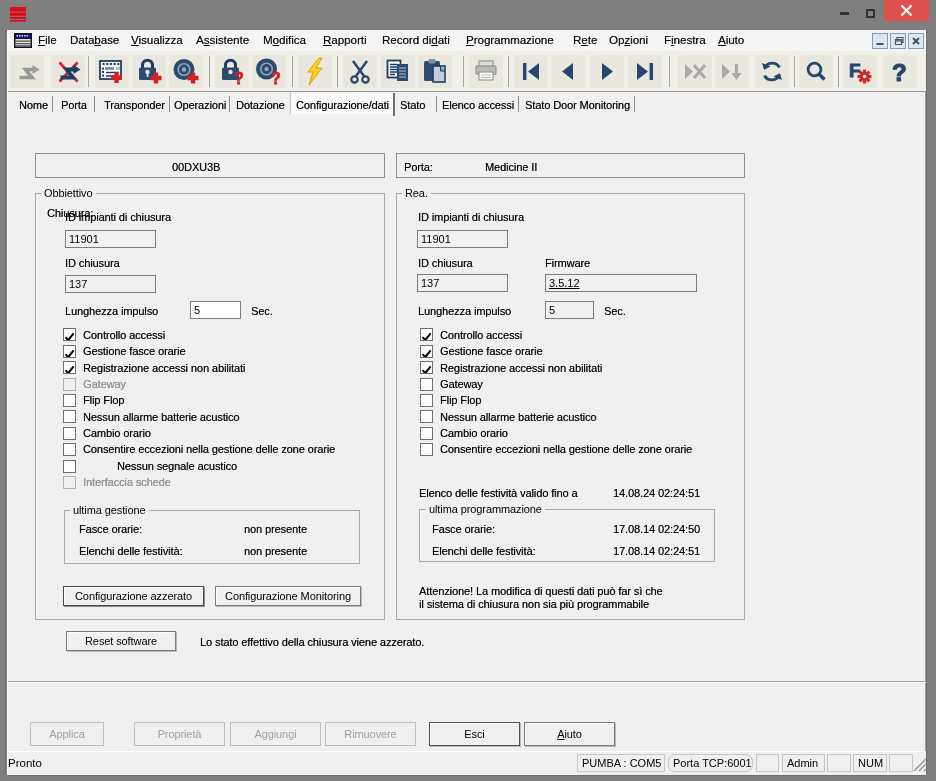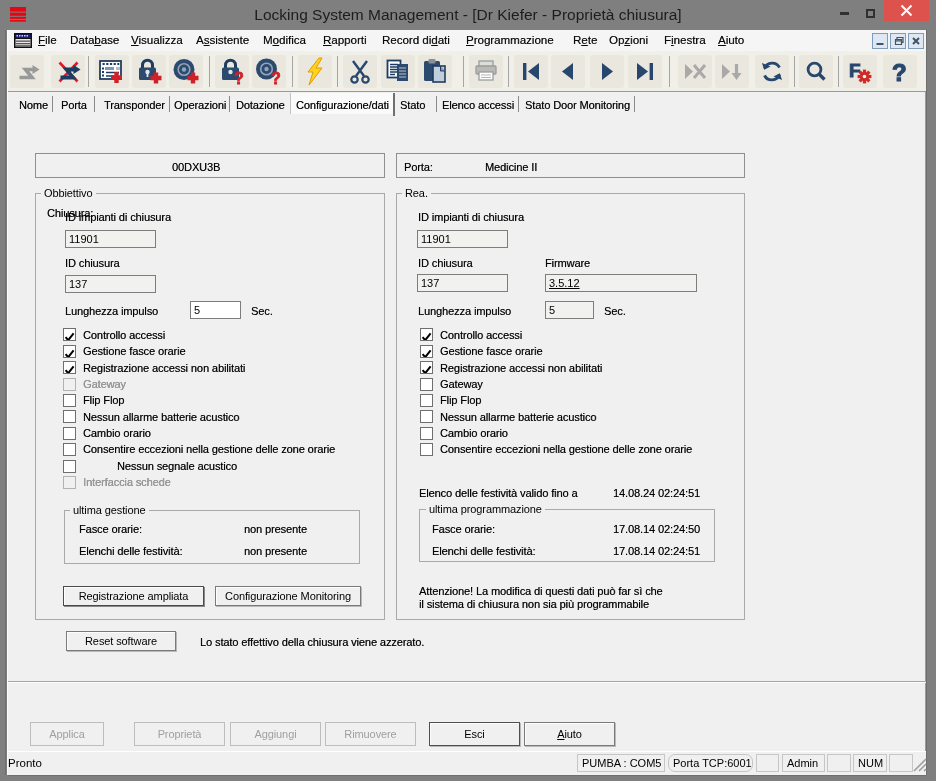--- a/index.html
+++ b/index.html
@@ -23,21 +23,20 @@
 </head>
 <body>
 <div id="win">
 
   <svg class="abs" style="left:10px;top:7px;" width="16" height="15" viewBox="0 0 16 15">
     <rect x="0" y="0" width="16" height="4.6" fill="#e30613"></rect>
     <rect x="0" y="5.6" width="16" height="3.2" fill="#e30613"></rect>
     <rect x="0" y="9.8" width="16" height="2.1" fill="#e30613"></rect>
     <rect x="0" y="12.9" width="16" height="1.7" fill="#e30613"></rect>
   </svg>
-  <div class="abs" style="left:0;top:6px;width:936px;text-align:center;font-size:15.5px;color:#1d1d1d;">Locking System Management - [Dr Kiefer - Proprietà chiusura]</div>
   <div class="abs" style="left:840px;top:12px;width:9px;height:3px;background:#303030;"></div>
   <div class="abs" style="left:866px;top:9px;width:9px;height:9px;border:2px solid #303030;box-sizing:border-box;"></div>
   <div class="abs" style="left:884px;top:0;width:45px;height:21px;background:#dd524c;">
     <svg width="45" height="21" viewBox="0 0 45 21">
         <path d="M17.5 5.5 L27.5 15.5 M27.5 5.5 L17.5 15.5" stroke="#fff" stroke-width="2.1"></path>
       </svg>
   </div>
   <div class="abs" style="left:5px;top:30px;width:1px;height:745px;background:#6e6e6e;"></div>
   <div class="abs" style="left:7px;top:30px;width:1px;height:745px;background:#fafafa;"></div>
   <div class="abs" style="left:926px;top:30px;width:1px;height:745px;background:#6e6e6e;"></div>
@@ -280,21 +279,21 @@
     <div class="abs t12" style="left:83px;top:460px;margin-left:34px;">Nessun segnale acustico</div>
     <div class="cb dis" style="left:63px;top:476px;"></div>
     <div class="abs t12 gray" style="left:83px;top:476px;">Interfaccia schede</div>
 
     <div class="gbox" style="left:64px;top:510px;width:296px;height:54px;"></div>
     <div class="glab" style="left:70px;top:504px;">ultima gestione</div>
     <div class="abs t12" style="left:79px;top:523px;">Fasce orarie:</div>
     <div class="abs t12" style="left:244px;top:523px;">non presente</div>
     <div class="abs t12" style="left:79px;top:545px;">Elenchi delle festività:</div>
     <div class="abs t12" style="left:244px;top:545px;">non presente</div>
-    <div class="btn" style="left:63px;top:586px;width:141px;height:20px;line-height:18px;border-color:#4a4a4a;box-shadow:inset 1px 1px 0 #fdfdfd, 1px 1px 0 #8a8a8a;">Registrazione ampliata</div>
+    <div class="btn" style="left:63px;top:586px;width:141px;height:20px;line-height:18px;border-color:#4a4a4a;box-shadow:inset 1px 1px 0 #fdfdfd, 1px 1px 0 #8a8a8a;">Configurazione azzerato</div>
     <div class="btn" style="left:215px;top:586px;width:146px;height:20px;line-height:18px;">Configurazione Monitoring</div>
     <div class="btn" style="left:66px;top:631px;width:110px;height:20px;line-height:18px;">Reset software</div>
     <div class="abs t12" style="left:200px;top:636px;">Lo stato effettivo della chiusura viene azzerato.</div>
 
     <div class="gbox" style="left:396px;top:193px;width:349px;height:427px;"></div>
     <div class="glab" style="left:402px;top:187px;">Rea.</div>
     <div class="abs t12" style="left:418px;top:211px;">ID impianti di chiusura</div>
     <div class="field" style="left:417px;top:230px;width:91px;height:18px;line-height:16px;">11901</div>
     <div class="abs t12" style="left:418px;top:257px;">ID chiusura</div>
     <div class="abs t12" style="left:545px;top:257px;">Firmware</div>

